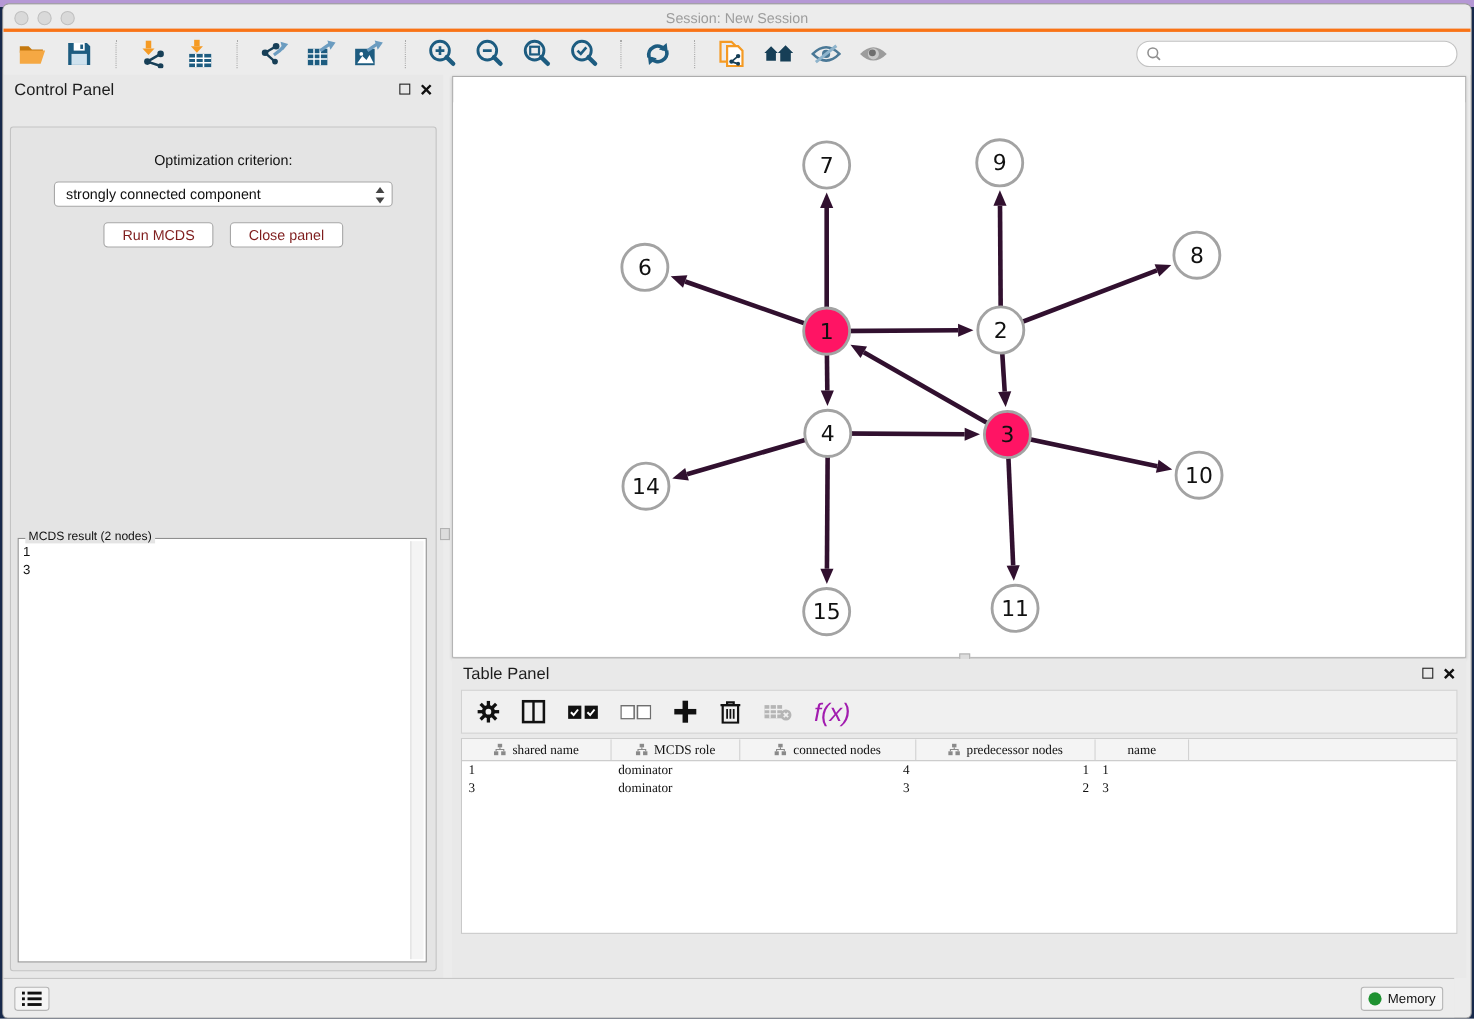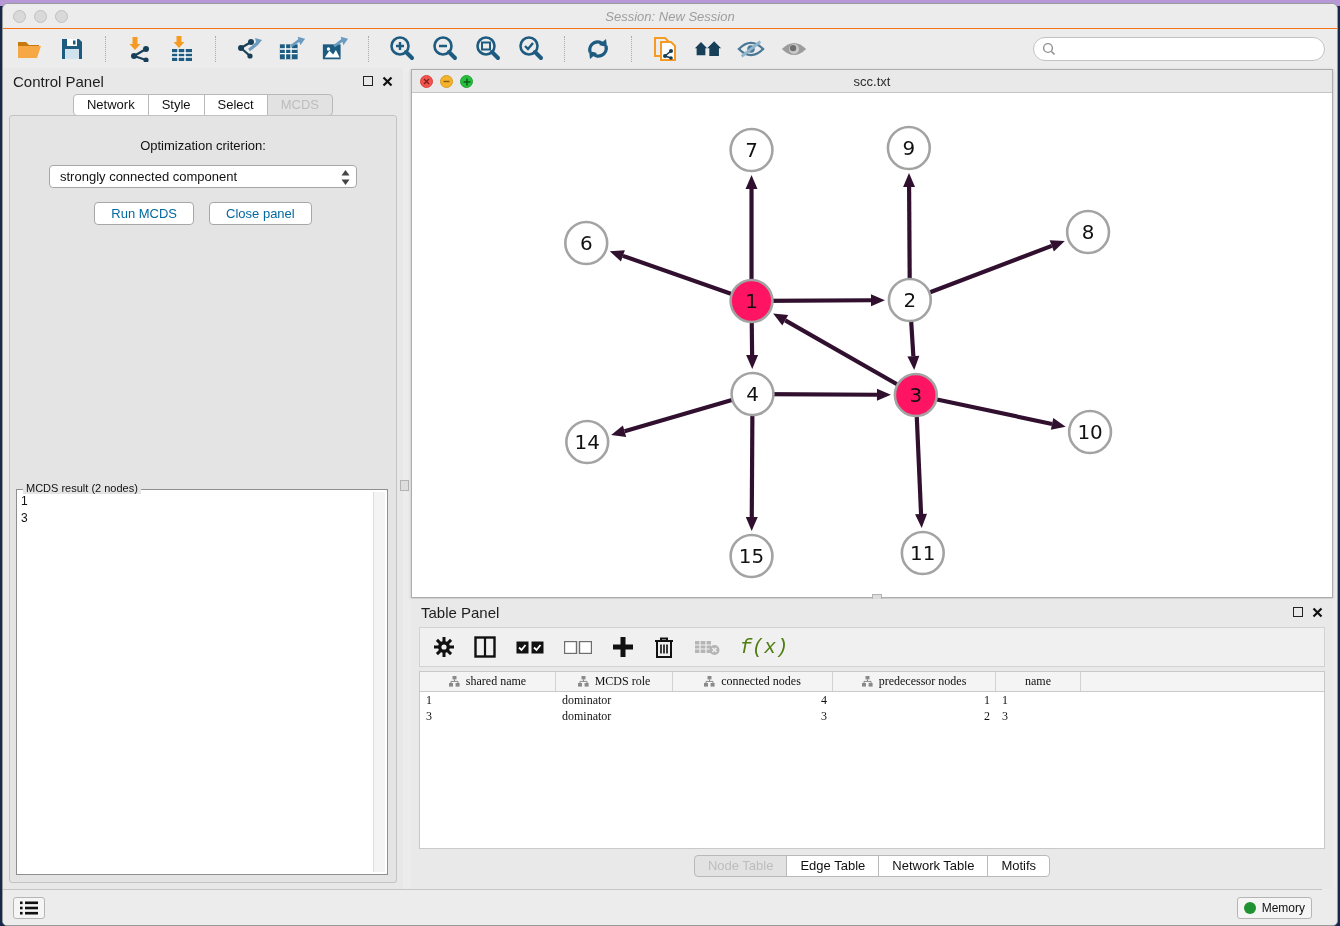--- a/index.html
+++ b/index.html
@@ -7,21 +7,21 @@
   body {
     font-family:"Liberation Sans", sans-serif;
     background:linear-gradient(180deg,#b598d5 0px,#b598d5 6px,#17294b 6px);
   }
   .window {
     position:absolute; left:2px; right:2px; top:3px; bottom:0;
     background:#ececec; border-radius:6px 6px 5px 5px;
     border:1px solid #9a9a9a; overflow:hidden;
   }
   
-  .titlebar { position:relative; height:25px; background:#ececec; border-bottom:1px solid #f97316;font-style:italic; }
+  .titlebar { position:relative; height:25px; background:#ececec; border-bottom:3px solid #f97316; }
   .tl-dots { position:absolute; left:10px; top:6px; display:flex; gap:8px; }
   .tl-dot { width:13px; height:13px; border-radius:50%; background:#d9d9d9; border:1px solid #c0c0c0; }
   .win-title { text-align:center; line-height:25px; font-size:13px; color:#9d9d9d; }
   
   .toolbar { display:flex; align-items:center; height:39px; padding:0 12px; gap:15px; background:#ececec; }
   .tb-icon { width:28px; height:28px; display:flex; align-items:center; justify-content:center; }
   .tb-sep { width:1px; height:26px; border-left:1px dotted #aaa; margin:0 4px; }
   .search-wrap { margin-left:auto; position:relative; }
   .search-input {
     width:292px; height:24px; border:1px solid #c2c2c2; border-radius:12px;
@@ -51,21 +51,21 @@
   .opt-label { text-align:center; margin-top:22px; font-size:13px; color:#111; }
   .select-box {
     position:relative; margin:12px auto 0; width:308px; height:23px; background:#fff;
     border:1px solid #a7a7a7; border-radius:4px; font-size:13px; color:#111;
     display:flex; align-items:center; padding-left:10px;
   }
   .stepper { position:absolute; right:5px; top:3px; }
   .btn-row { display:flex; justify-content:center; gap:15px; margin-top:14px; }
   .aqua-btn {
     background:#fff; border:1px solid #a7a7a7; border-radius:4px; font-size:13px;
-    padding:3px 16px; color:#0369a1; font-family:"Liberation Sans",sans-serif;
+    padding:3px 16px; color:#7f1d1d; font-family:"Liberation Sans",sans-serif;
   }
   .result-fieldset {
     position:absolute; left:6px; right:8px; top:373px; bottom:7px;
     border:1px solid #8f8f8f; background:#fff;
   }
   .result-legend {
     position:absolute; top:-8px; left:6px; background:#e4e4e4; padding:0 3px;
     font-size:11px; color:#111;
   }
   .result-text { position:absolute; inset:3px 16px 3px 4px; font-size:12px; color:#111; line-height:17px; }
@@ -88,21 +88,21 @@
   .net-canvas svg { width:100%; height:100%; display:block; }
   .h-splitter-handle { position:absolute; left:50%; bottom:-4px; width:10px; height:7px; background:#ddd; border:1px solid #b2b2b2; }
   
   .table-panel { position:absolute; left:408px; right:4px; top:531px; bottom:0; background:#e9e9e9; }
   .tp-toolbar {
     position:absolute; left:8px; right:8px; top:28px; height:40px;
     background:#f0f0f0; border:1px solid #d2d2d2;
     display:flex; align-items:center; gap:20px; padding-left:14px;
   }
   .tp-icon { display:flex; align-items:center; justify-content:center; }
-  .fx-label { font-family:Liberation Mono, monospace; font-style:italic; font-size:20px; color:#4d7c0f; }
+  .fx-label { font-family:Liberation Sans, sans-serif; font-style:italic; font-size:23px; color:#a21caf; }
   .tp-table { position:absolute; left:8px; right:8px; top:72px; bottom:40px; background:#fff; border:1px solid #c9c9c9; overflow:hidden;font-family:Liberation Serif, serif; }
   .thead { display:flex; height:20px; background:#f4f4f4; border-bottom:1px solid #c9c9c9; }
   .th { display:flex; align-items:center; gap:6px; font-size:12px; color:#111; padding:0 6px; border-right:1px solid #d2d2d2; justify-content:center; }
   .trow { display:flex; height:16px; align-items:center; }
   .td { font-size:12px; color:#111; padding:0 6px; }
   .ta-r { text-align:right; }
   .tp-tabs { position:absolute; left:0; right:0; bottom:12px; display:flex; justify-content:center; }
   
   .statusbar {
     position:absolute; left:0; right:15px; bottom:0; height:36px; background:#ececec;
@@ -270,26 +270,20 @@
 
     <div class="control-panel">
       <div class="panel-head">
         <span class="panel-title">Control Panel</span>
         <span class="panel-head-icons">
           <span class="float-box"></span>
           <svg width="11" height="11" viewBox="0 0 11 11">
             <path d="M1.5 1.5 L9.5 9.5 M9.5 1.5 L1.5 9.5" stroke="#111" stroke-width="2.2"></path>
           </svg>
         </span>
-      </div>
-      <div class="tabs-row">
-        <div class="tab">Network</div>
-        <div class="tab">Style</div>
-        <div class="tab">Select</div>
-        <div class="tab disabled-active">MCDS</div>
       </div>
       <div class="cp-body">
         <div class="opt-label">Optimization criterion:</div>
         <div class="select-box">
           <span>strongly connected component</span>
           <span class="stepper">
             <svg width="11" height="17" viewBox="0 0 11 17">
               <path d="M5.5 1 L9.5 6.5 H1.5 z" fill="#444"></path>
               <path d="M5.5 16 L1.5 10.5 H9.5 z" fill="#444"></path>
             </svg>
@@ -305,40 +299,20 @@
             <div>1</div>
             <div>3</div>
           </div>
           <div class="result-scrollbar"></div>
         </div>
       </div>
     </div>
     <div class="v-splitter-handle"></div>
 
     <div class="net-window">
-      <div class="net-titlebar">
-        <div class="traffic">
-          <div class="light red">
-            <svg width="7" height="7" viewBox="0 0 7 7">
-                <path d="M1 1 L6 6 M6 1 L1 6" stroke="#7e221e" stroke-width="1.4"></path>
-              </svg>
-          </div>
-          <div class="light yellow">
-            <svg width="7" height="3" viewBox="0 0 7 3">
-                <path d="M0.5 1.5 h6" stroke="#8a611a" stroke-width="1.6"></path>
-              </svg>
-          </div>
-          <div class="light green">
-            <svg width="8" height="8" viewBox="0 0 8 8">
-                <path d="M4 0.5 v7 M0.5 4 h7" stroke="#0e5e1d" stroke-width="1.5"></path>
-              </svg>
-          </div>
-        </div>
-        <div class="net-title">scc.txt</div>
-      </div>
       <div class="net-canvas">
         <svg id="graph-svg" viewBox="0 0 924 504" preserveAspectRatio="none">
             <line x1="341" y1="208" x2="341" y2="96" stroke="#31102f" stroke-width="4.2"></line>
             <polygon points="341,82 347,96 335,96" fill="#31102f"></polygon>
             <line x1="341" y1="208" x2="211.81738614269534" y2="162.86390600166465" stroke="#31102f" stroke-width="4.2"></line>
             <polygon points="198.60088855300984,158.24609359081066 213.7964486044899,157.19969274894228 209.83832368090077,168.528119254387" fill="#31102f"></polygon>
             <line x1="341" y1="208" x2="461.00077130736605" y2="207.24527816787818" stroke="#31102f" stroke-width="4.2"></line>
             <polygon points="475.00049442779874,207.1572295947937 461.03850641011655,213.2451595052065 460.96303620461555,201.24539683054988" fill="#31102f"></polygon>
             <line x1="341" y1="208" x2="341.580669402155" y2="262.00225440041805" stroke="#31102f" stroke-width="4.2"></line>
             <polygon points="341.73119833471475,276.0014451284731 335.5810162329886,262.0667668000865 347.58032257132146,261.9377420007496" fill="#31102f"></polygon>
@@ -515,26 +489,20 @@
         </div>
         <div class="trow">
           <div class="td" style="width:136px">3</div>
           <div class="td" style="width:117px">dominator</div>
           <div class="td ta-r" style="width:160px">3</div>
           <div class="td ta-r" style="width:163px">2</div>
           <div class="td" style="width:85px">3</div>
         </div>
       </div>
 
-      <div class="tp-tabs">
-        <div class="tab disabled-active">Node Table</div>
-        <div class="tab">Edge Table</div>
-        <div class="tab">Network Table</div>
-        <div class="tab">Motifs</div>
-      </div>
     </div>
   </div>
 
   <div class="statusbar">
     <div class="status-btn">
       <svg width="18" height="14" viewBox="0 0 18 14">
         <g fill="#111">
           <rect x="0" y="0.5" width="2.6" height="2.6"></rect>
             <rect x="5" y="0.5" width="13" height="2.6"></rect>
           <rect x="0" y="5.7" width="2.6" height="2.6"></rect>

